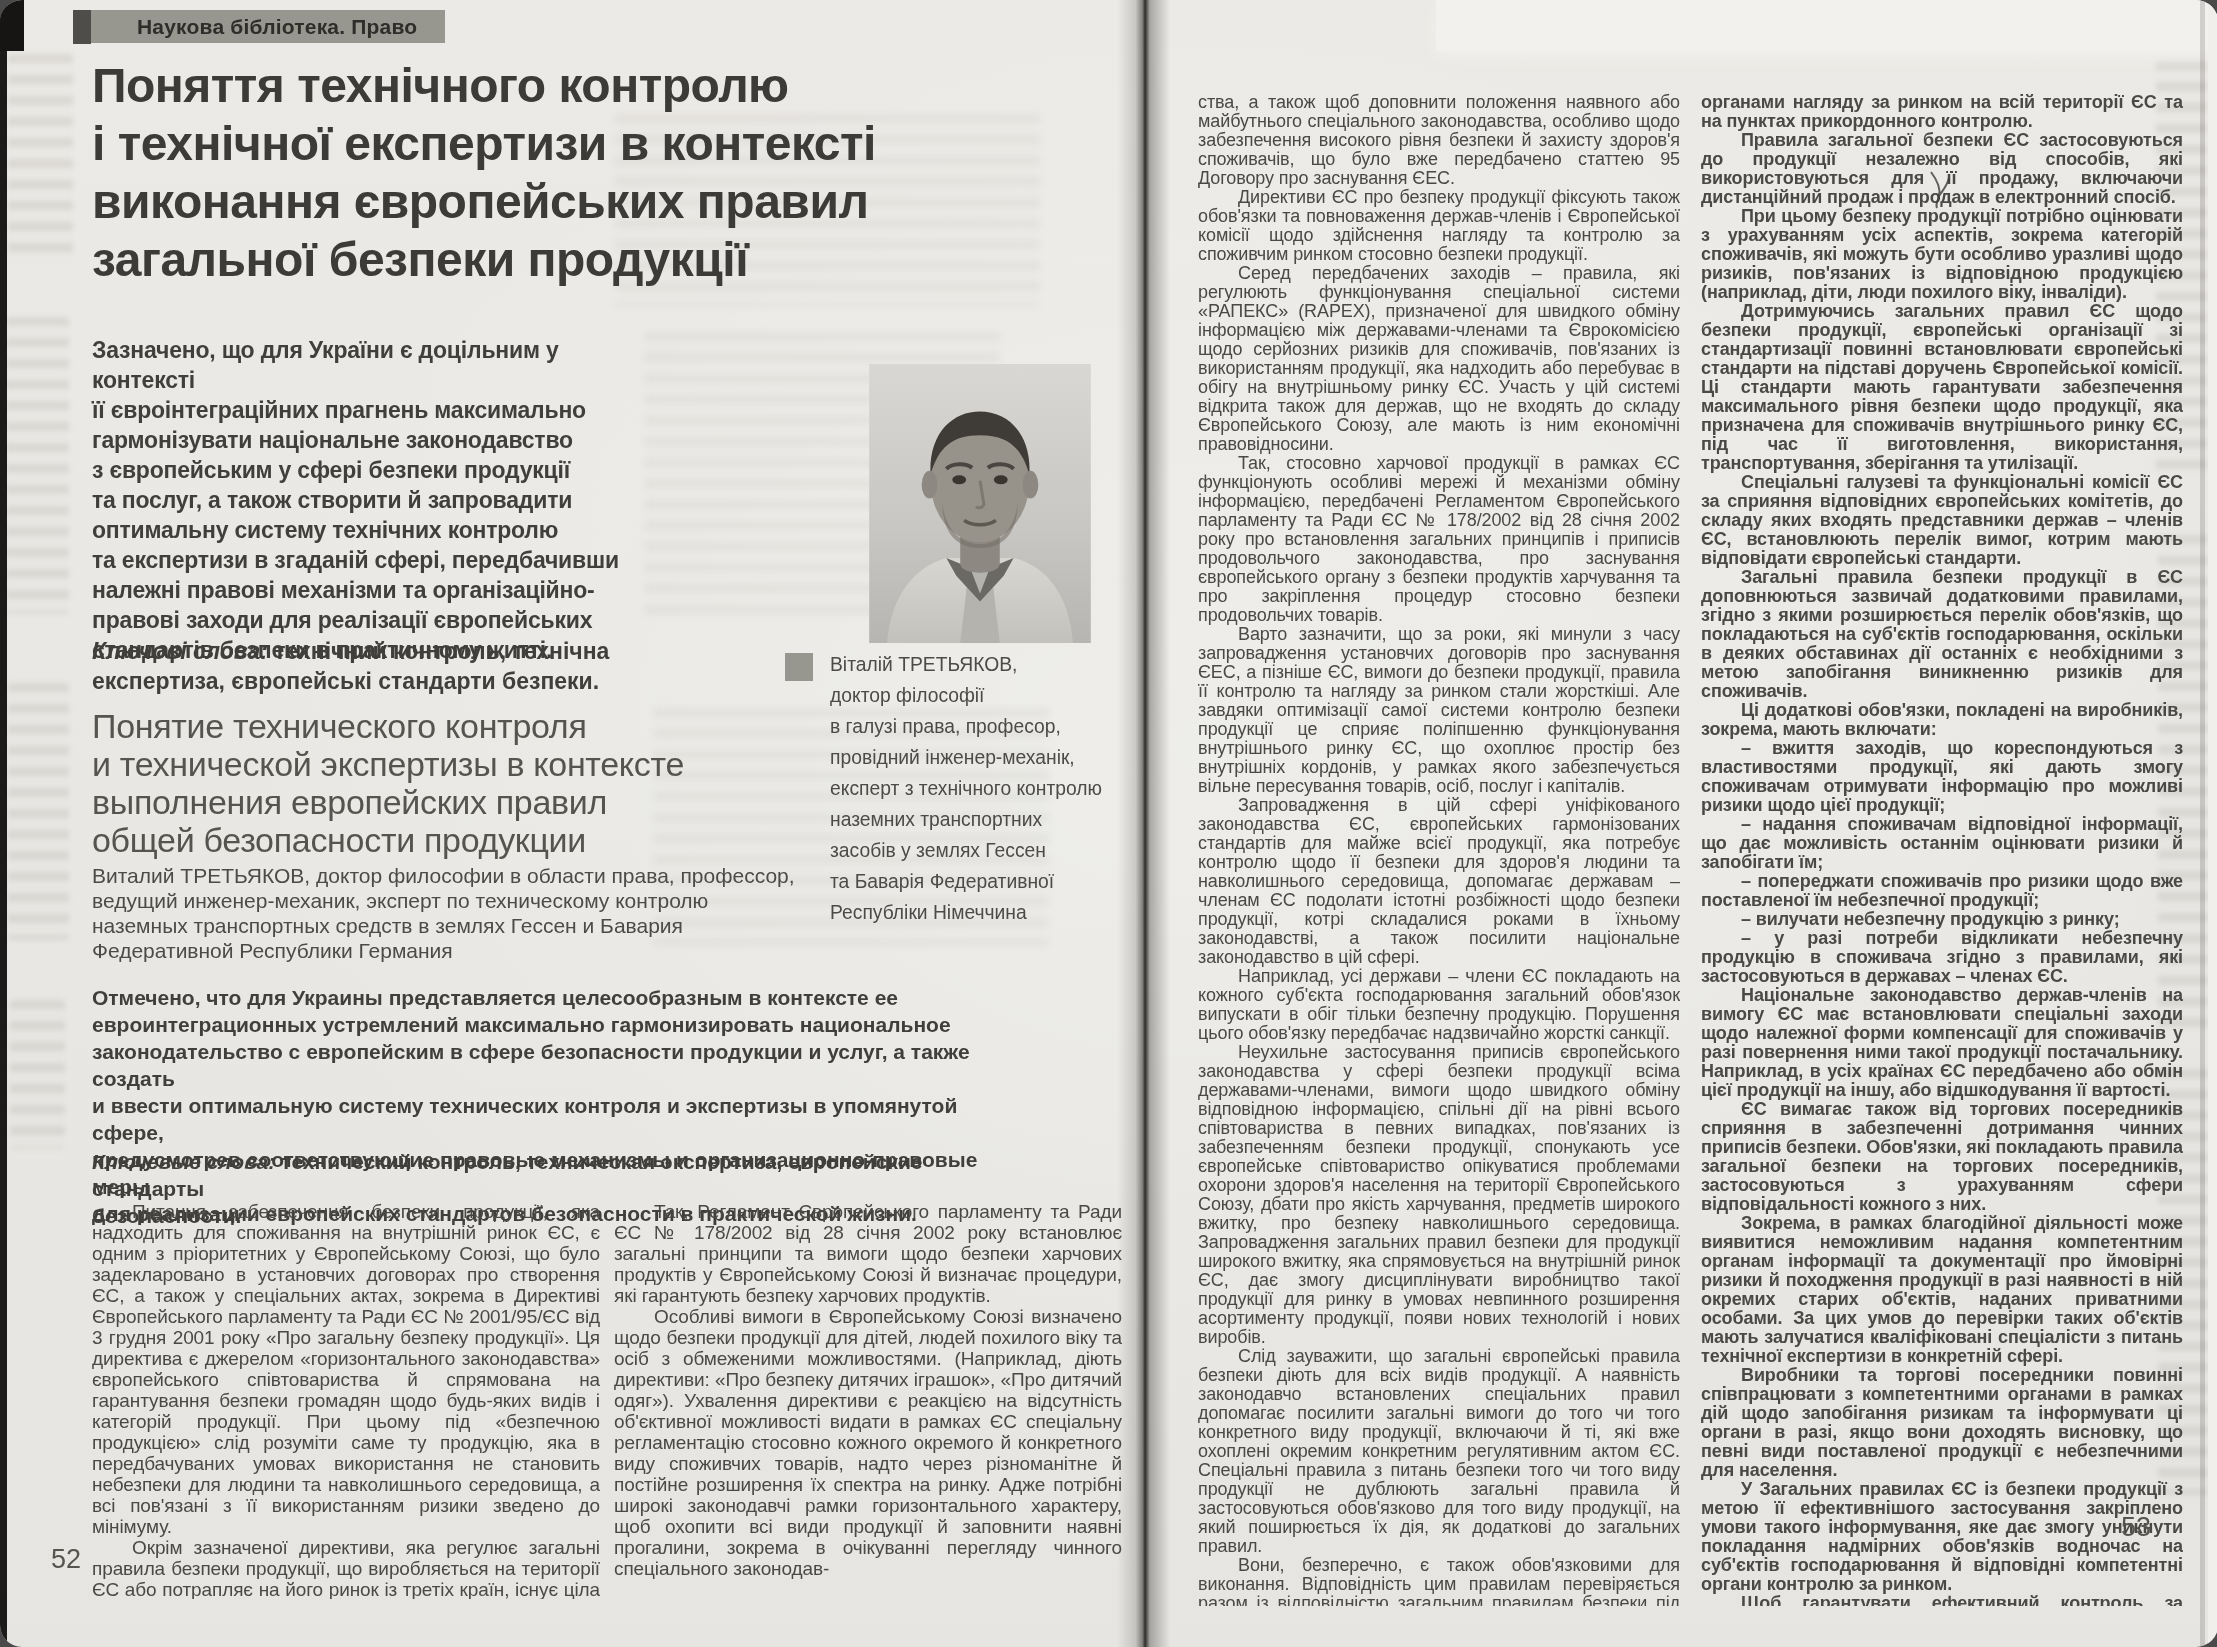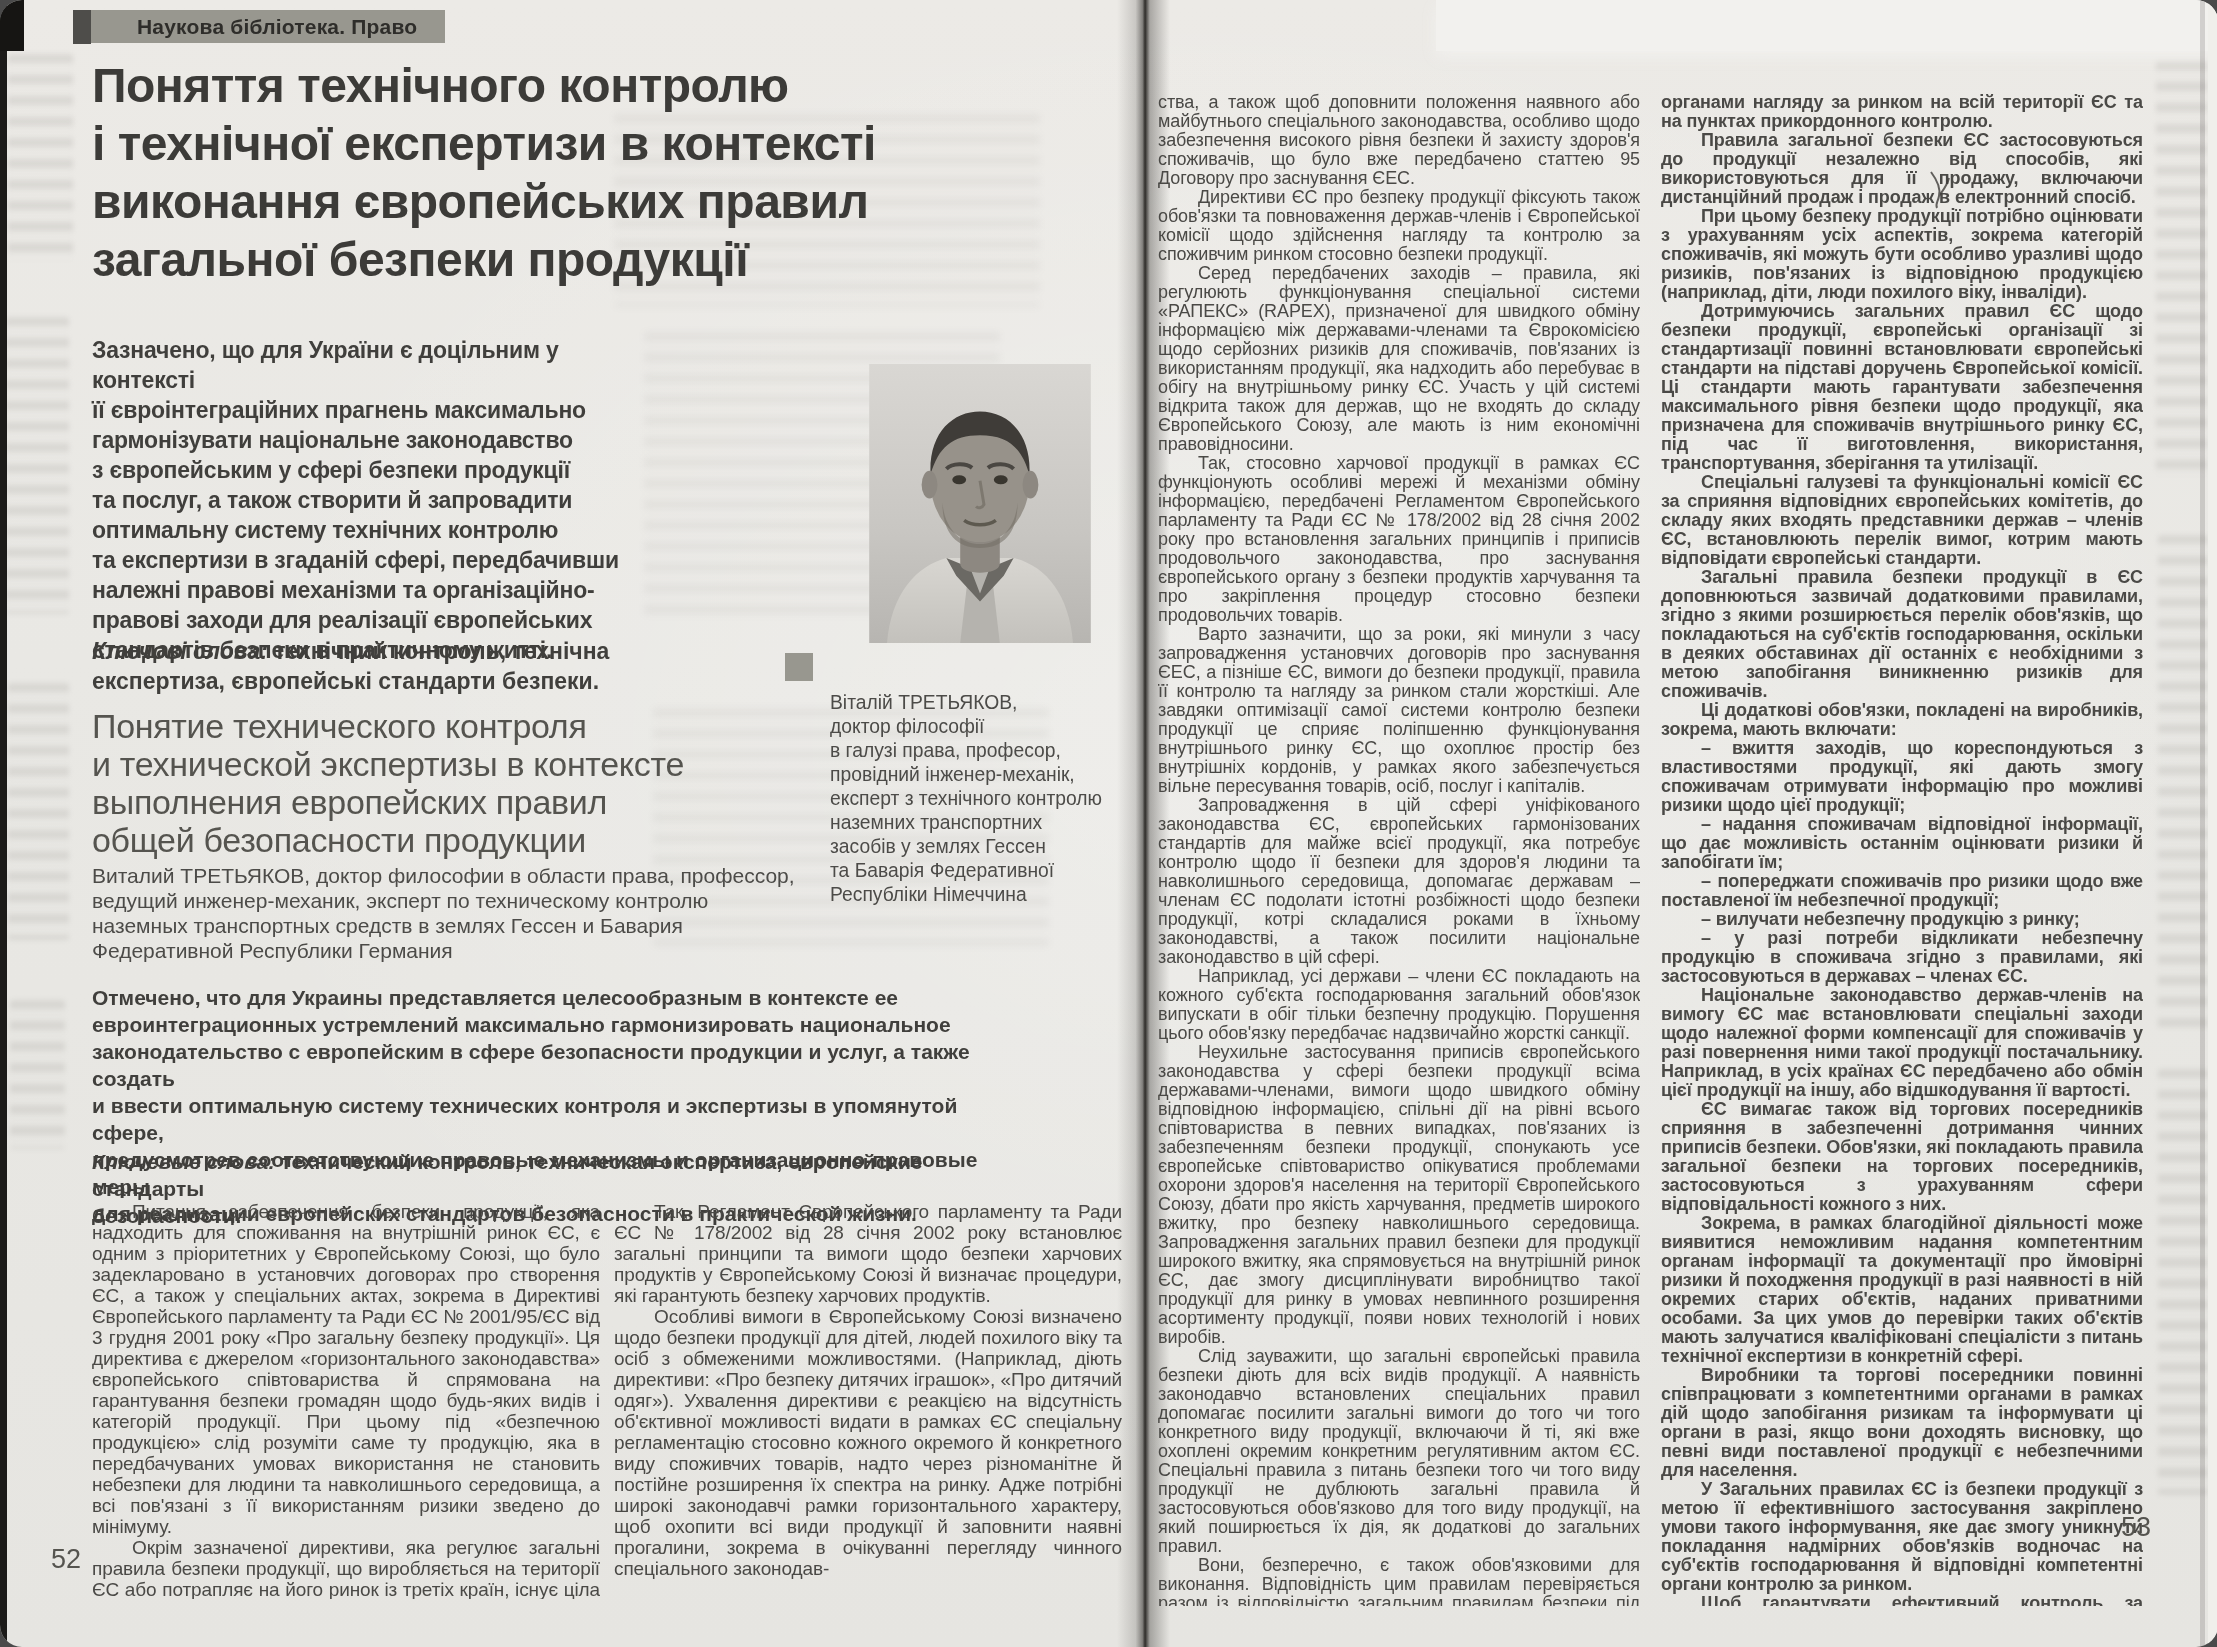--- a/index.html
+++ b/index.html
@@ -56,21 +56,21 @@
   }
   .keywords-ua{
     left:92px;top:636px;width:554px;
     font-size:23px;line-height:30px;font-weight:700;color:#403f3c;white-space:pre-line;
   }
   .keywords-ua .it, .keywords-ru .it{font-style:italic;}
   .photo{left:869px;top:364px;width:222px;height:279px;}
   .caption-bullet{left:785px;top:653px;width:28px;height:28px;background:#98978f;}
   .caption{
     left:830px;top:649px;width:277px;
-    font-size:19.3px;line-height:24px;color:#4c4b48;white-space:pre-line;margin-top:42px;
+    font-size:19.3px;line-height:31px;color:#4c4b48;white-space:pre-line;
   }
   .title-ru{
     left:92px;top:707px;width:634px;
     font-size:34px;line-height:38px;font-weight:400;color:#55544f;
     white-space:pre-line;letter-spacing:-0.3px;
   }
   .authors-ru{
     left:92px;top:863px;width:733px;
     font-size:21px;line-height:25px;color:#4c4b48;white-space:pre-line;
   }
@@ -82,21 +82,21 @@
     left:92px;top:1148px;width:941px;
     font-size:21px;line-height:27px;font-weight:700;color:#403f3c;white-space:pre-line;
   }
 
   
   .colp{font-size:19px;line-height:21px;text-align:justify;overflow:hidden;letter-spacing:-0.1px;color:#4a4946;}
   .colp p{margin:0;text-indent:40px;}
   .colp p.cont{text-indent:0;}
   .p52c1{left:92px;top:1201px;width:508px;height:398px;}
   .p52c2{left:614px;top:1201px;width:508px;height:398px;}
-  .p53col{font-size:18px;line-height:19px;}
+  .p53col{font-size:18px;line-height:19px;margin-left:40px;}
   .p53c1{left:1158px;top:93px;width:482px;height:1513px;}
   .p53c2{left:1661px;top:93px;width:482px;height:1513px;font-weight:bold;}
 
   .pagenum{font-size:27px;color:#55544f;}
   .pn52{left:51px;top:1544px;}
   .pn53{left:2121px;top:1512px;}
 </style>
 </head>
 <body>
 

